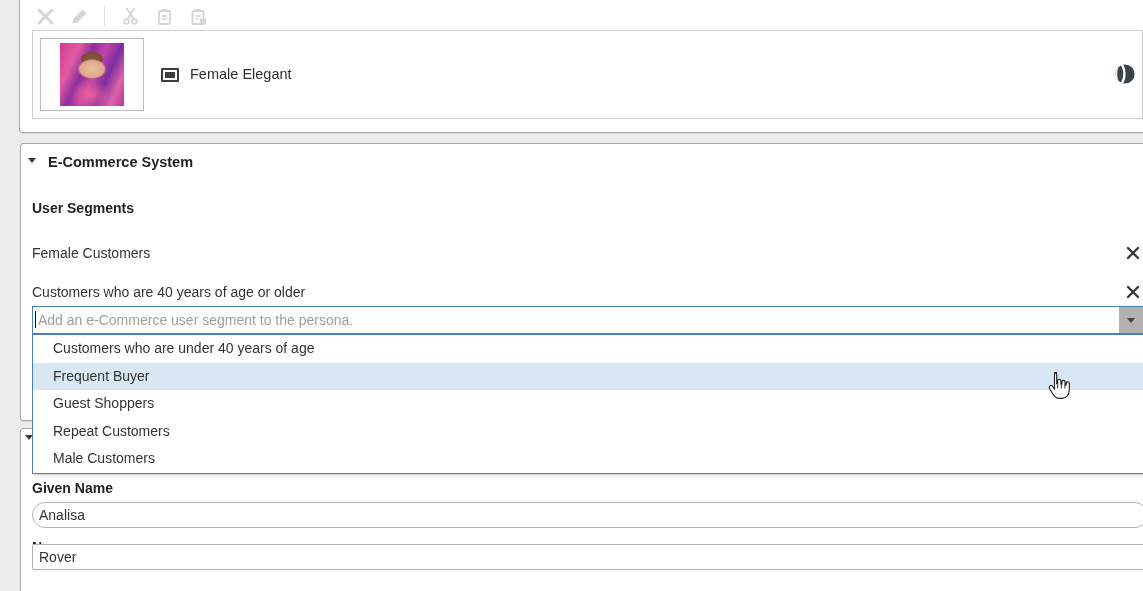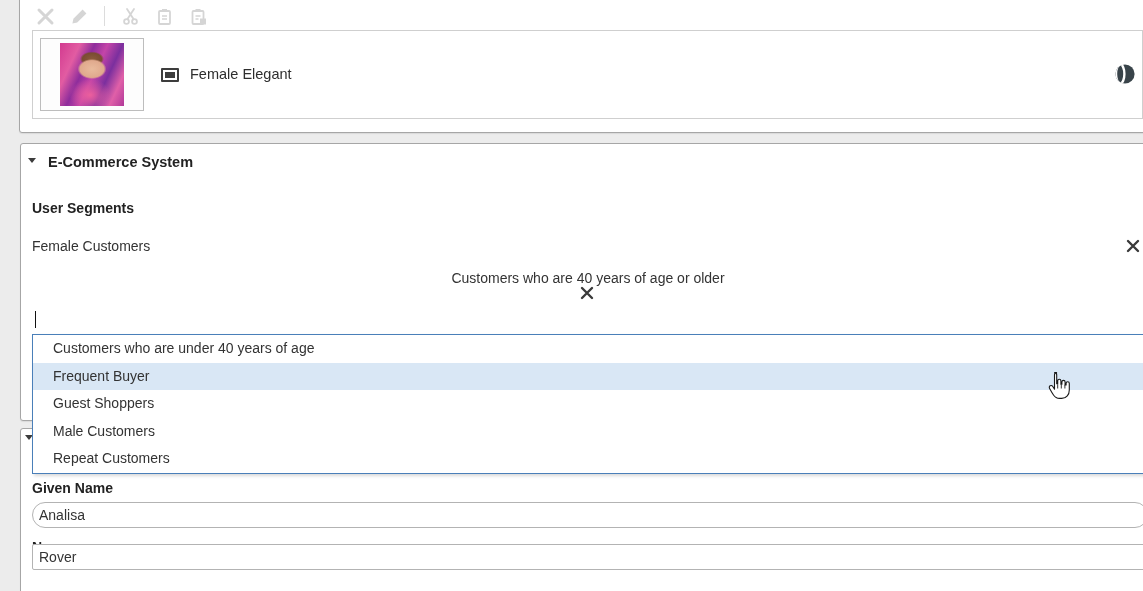--- a/index.html
+++ b/index.html
@@ -135,45 +135,51 @@
       <circle cx="11" cy="11" r="9.6" fill="#39444a"></circle>
       <ellipse cx="6.2" cy="11" rx="4.2" ry="9.6" fill="none" stroke="#ffffff" stroke-width="2.4" clip-path="url(#gc)"></ellipse>
     </svg>
   </div>
 
   <div class="abs caret-down sec-caret"></div>
   <div class="abs sec-title">E-Commerce System</div>
 
   <div class="abs bold-label" style="left:14px;top:200px;">User Segments</div>
 
-  <div class="abs seg-row" style="top:232px;gap:39px;">
+  <div class="abs seg-row" style="top:239px;gap:39px;">
     <span class="seg-text">Female Customers</span>
     <span class="xbtn">
       <svg width="14" height="14" viewBox="0 0 14 14">
           <path d="M2 2 L12 12 M12 2 L2 12" stroke="#3a3a3a" stroke-width="2.4" stroke-linecap="round"></path>
         </svg>
     </span>
   </div>
-  <div class="abs seg-row" style="top:270px;flex-direction:column;">
+  <div class="abs seg-row" style="top:278px;">
     <span class="seg-text">Customers who are 40 years of age or older</span>
     <span class="xbtn">
       <svg width="14" height="14" viewBox="0 0 14 14">
           <path d="M2 2 L12 12 M12 2 L2 12" stroke="#3a3a3a" stroke-width="2.4" stroke-linecap="round"></path>
         </svg>
     </span>
   </div>
 
+  <div class="abs combo">
+    <input type="text" placeholder="Add an e-Commerce user segment to the persona." style="">
+    <div class="combo-btn">
+      <div class="tri"></div>
+    </div>
+  </div>
   <div class="abs caret-bar"></div>
 
   <div class="abs dropdown">
     <div class="dd-item">Customers who are under 40 years of age</div>
     <div class="dd-item highlighted">Frequent Buyer</div>
     <div class="dd-item">Guest Shoppers</div>
+    <div class="dd-item">Repeat Customers</div>
     <div class="dd-item">Male Customers</div>
-    <div class="dd-item">Repeat Customers</div>
   </div>
 
   <div class="abs caret-down hidden-caret"></div>
 
   <div class="abs bold-label" style="left:14px;top:480px;">Given Name</div>
   <input class="text-input" style="top: 502px; border-radius: 13px;" type="text" value="Analisa">
 
   <div class="abs bold-label" style="left:14px;top:539px;">Name</div>
   <input class="text-input" style="top: 544px;" type="text" value="Rover">
 

